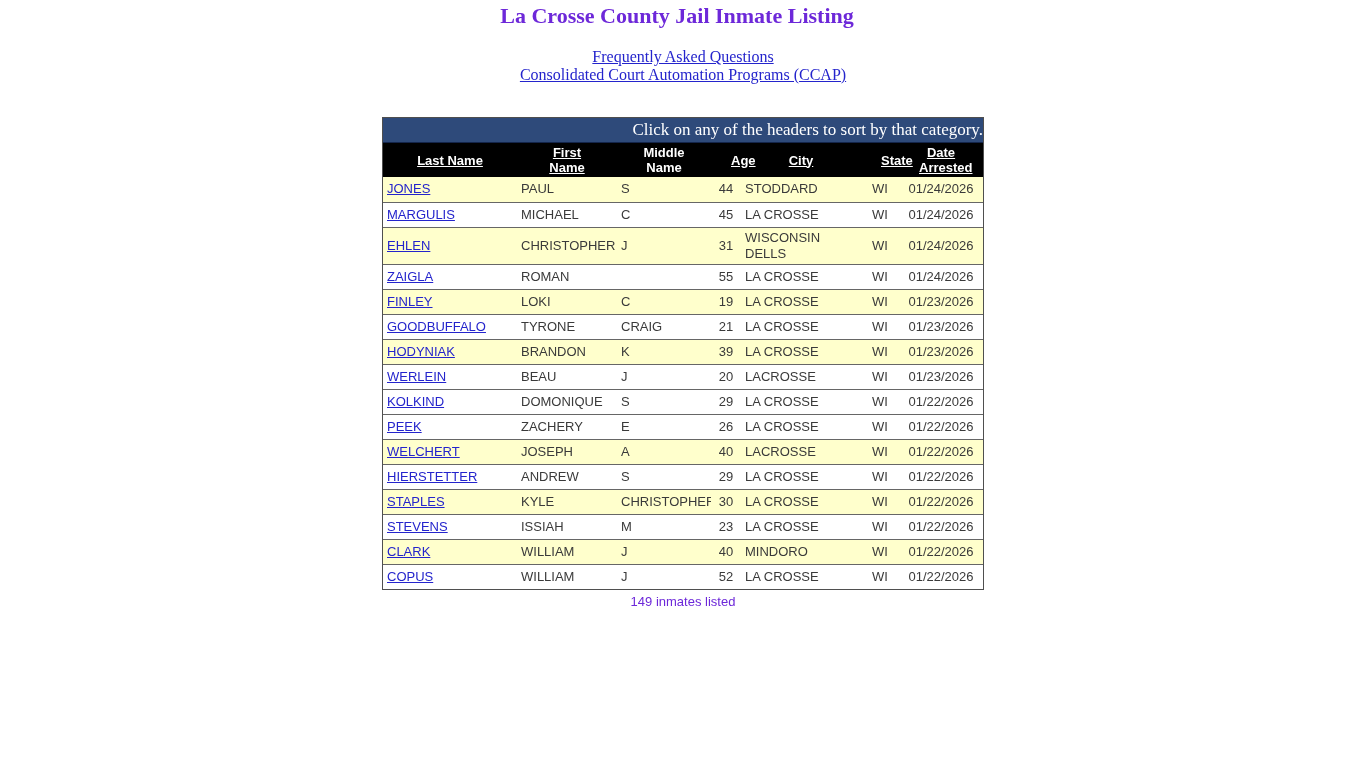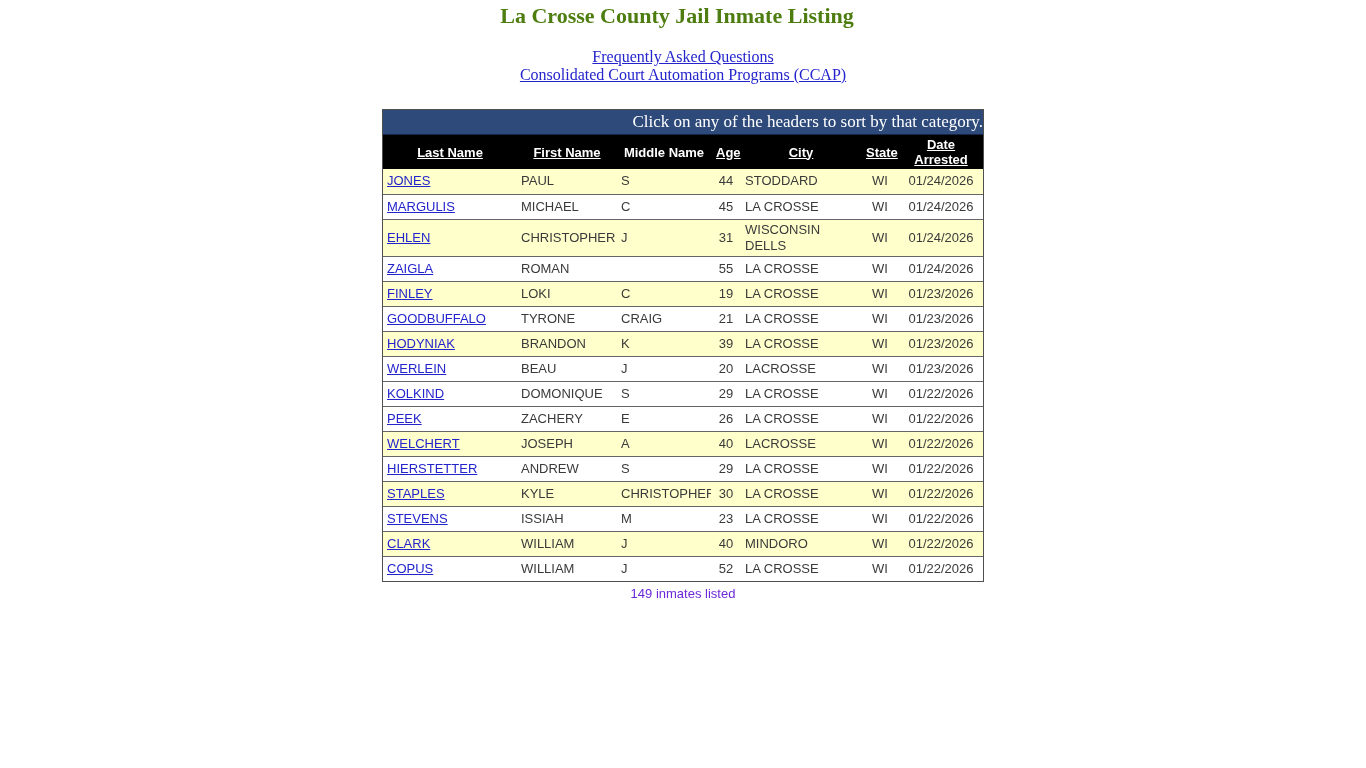--- a/index.html
+++ b/index.html
@@ -10,28 +10,28 @@
     --bar-border: #14254a;
     --head-bg: #000000;
     --row-yellow: #ffffcc;
     --row-white: #ffffff;
     --link-blue: #2424cc;
     --cell-text: #3a3a3a;
     --grid-line: #666666;
   }
   .page-title {
     font-family: "Liberation Serif", serif;
-    font-size: 22px; font-weight: bold; color: #4d7c0f;
+    font-size: 22px; font-weight: bold; color: #6d28d9;
     text-align: center; margin: 3px 12px 19px 0;
   }
   .top-links {
     text-align: center;
     font-family: "Liberation Serif", serif;
     font-size: 16px; line-height: 18px;
-    margin-bottom: 25px;
+    margin-bottom: 33px;
   }
   .top-links a {
     display: block; color: var(--link-blue); text-decoration: underline; cursor: pointer;
   }
   .listing-box {
     width: 600px; margin: 0 auto;
     border: 1px solid #4f4f4f;
   }
   .caption-bar {
     background: var(--bar-bg);
@@ -40,21 +40,21 @@
     font-family: "Liberation Serif", serif;
     font-size: 17px; line-height: 24px; height: 24px;
     text-align: right;
   }
   table.inmates {
     width: 100%; border-collapse: collapse; table-layout: fixed;
   }
   table.inmates thead tr { background: var(--head-bg); height: 34px; }
   table.inmates th {
     color: #ffffff; font-size: 13px; font-weight: bold;
-    text-align: center; vertical-align: middle; padding: 2px 5px;
+    text-align: center; vertical-align: middle; padding: 2px 20px;
     line-height: 15px;
   }
   table.inmates th.sortable { text-decoration: underline; cursor: pointer; }
   table.inmates tbody tr { height: 25px; margin-left: 16px; }
   table.inmates tbody tr + tr td { border-top: 1px solid var(--grid-line); }
   table.inmates tbody tr.odd  { background: var(--row-yellow); }
   table.inmates tbody tr.even { background: var(--row-white); }
   table.inmates td {
     font-size: 13px; color: var(--cell-text);
     padding: 2px 4px; vertical-align: middle; line-height: 16px;

